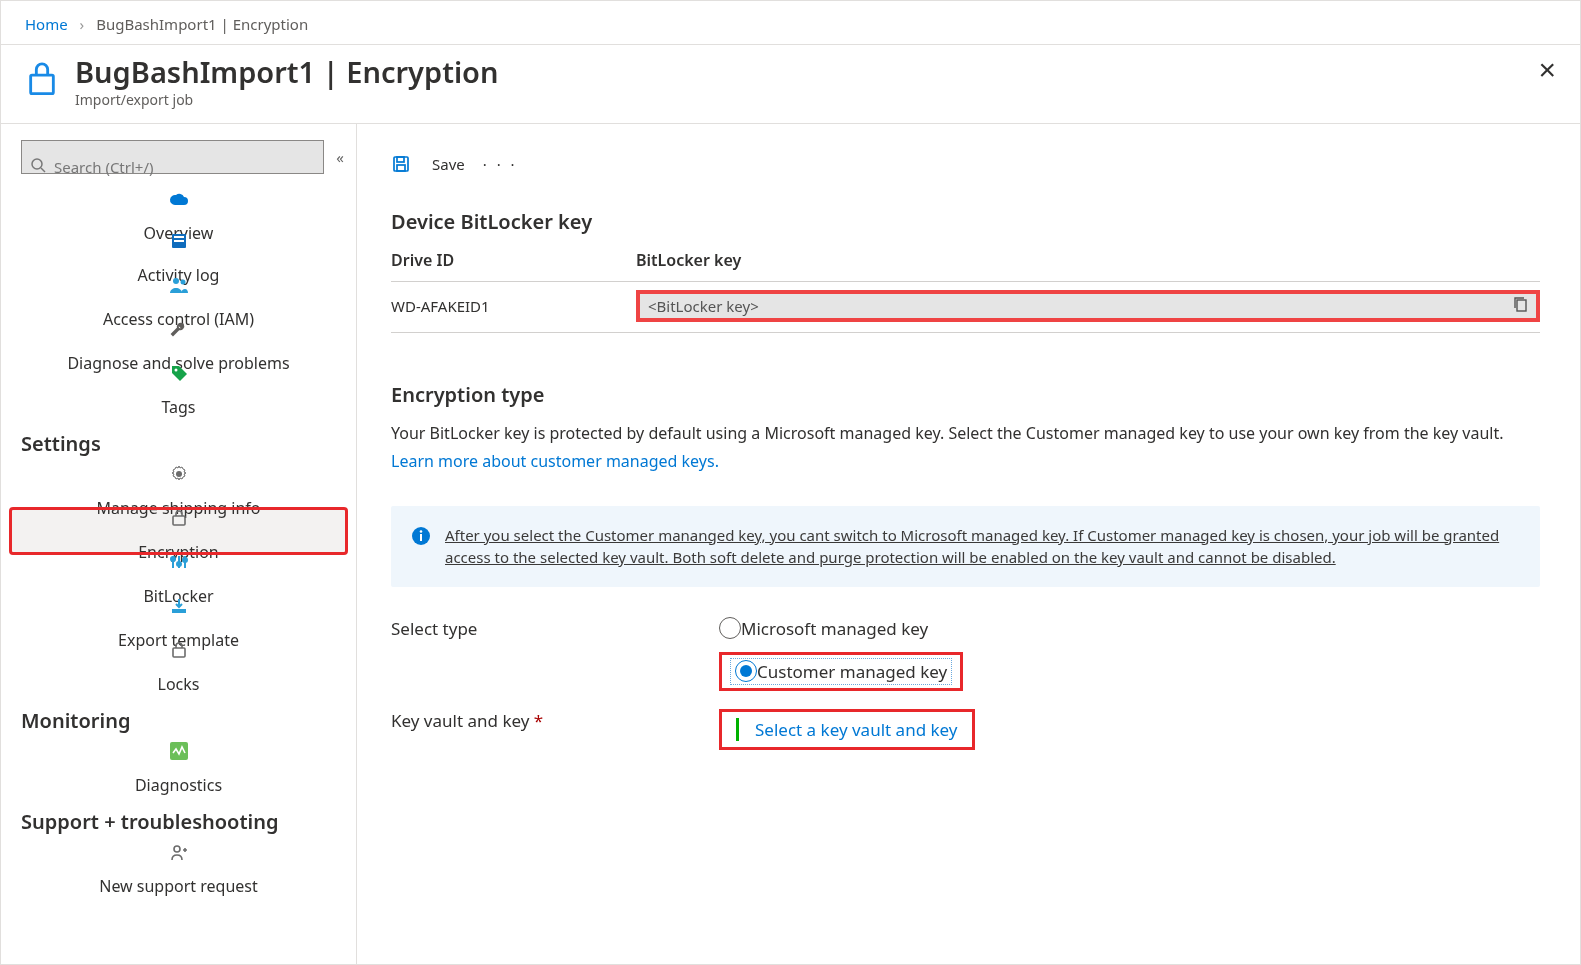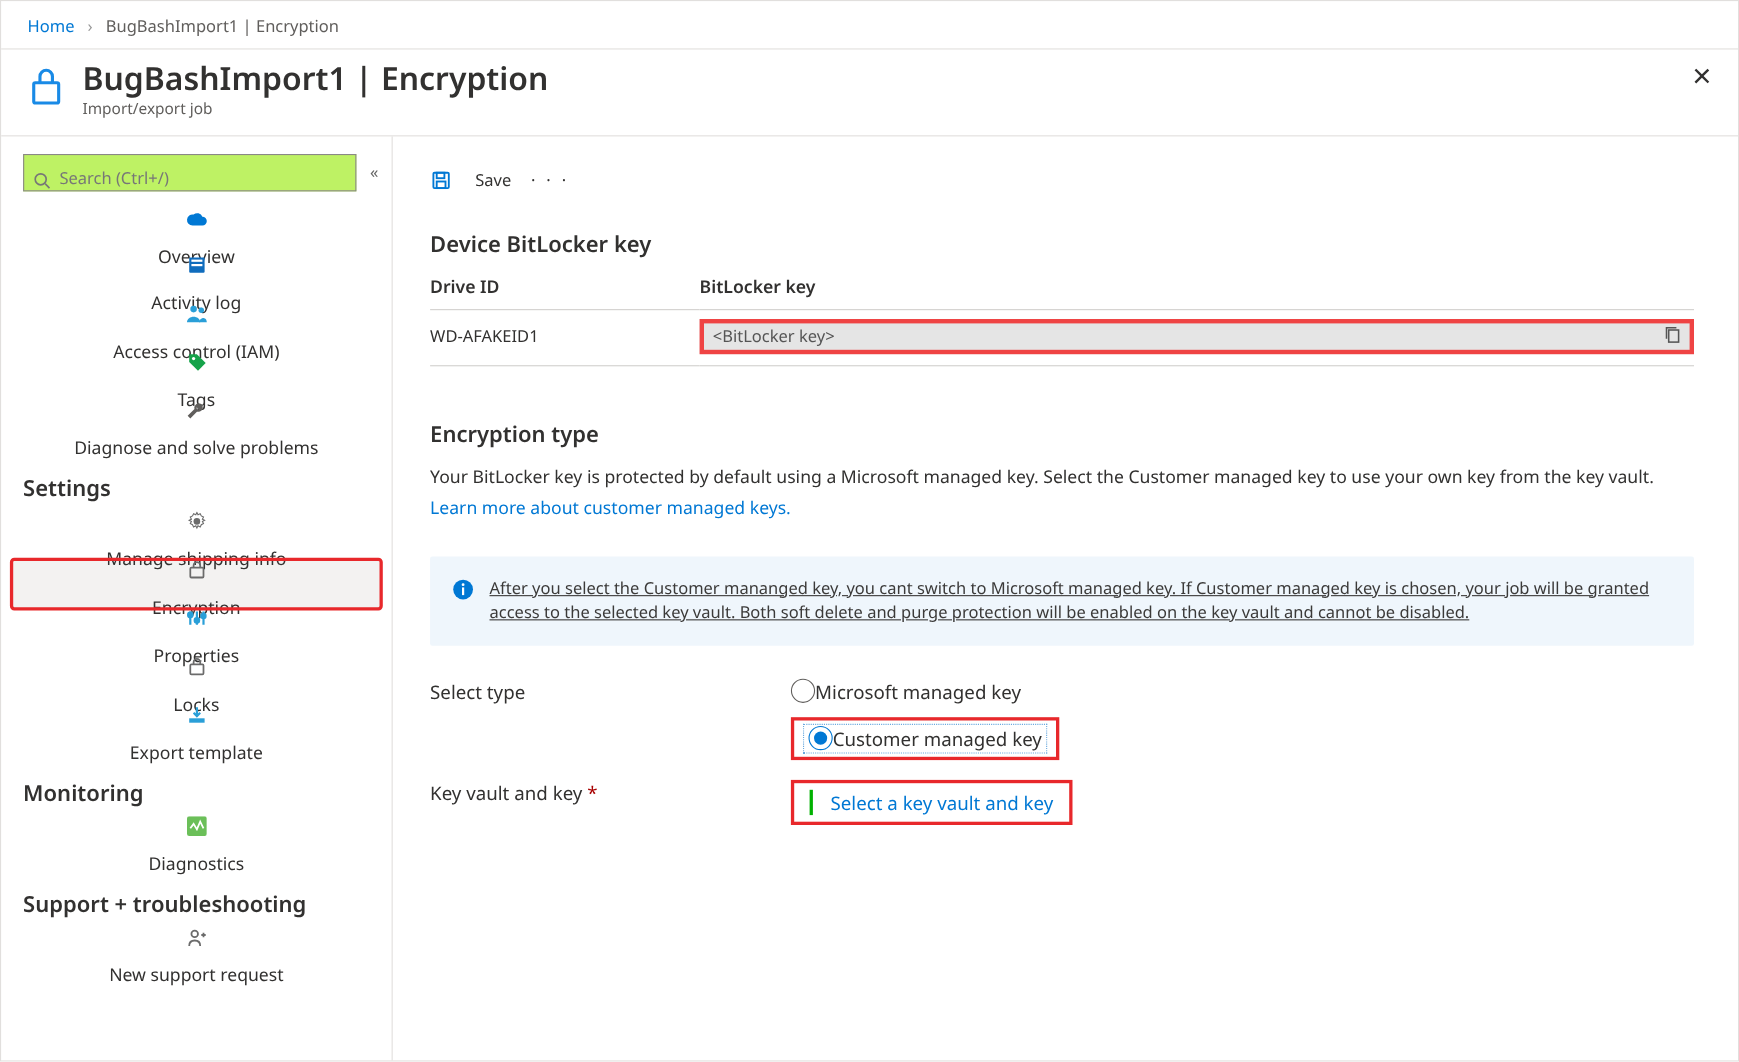--- a/index.html
+++ b/index.html
@@ -45,22 +45,22 @@
 .close-x{font-size:30px;color:var(--fg);line-height:1;cursor:pointer;font-family:"Segoe UI Symbol",sans-serif}
 
 
 .body{display:flex;height:calc(965px - 111px)}
 .side{
   width:356px;min-width:356px;border-right:1px solid var(--line);
   padding:16px 8px 0 8px;overflow:hidden;
 }
 .search-wrap{display:flex;align-items:center;margin:0 4px 14px 12px}
 .search{
-  flex:1 1 auto;height:34px;border:1px solid #8a8886;background:#bef264;
-  display:flex;align-items:flex-end;padding:1px 8px;color:#777;font-size:15px;
+  flex:1 1 auto;height:34px;border:1px solid #8a8886;background:#e5e5e5;
+  display:flex;align-items:flex-start;padding:16px 8px;color:#777;font-size:15px;
 }
 .search svg{margin-right:8px}
 .collapse{margin-left:12px;font-size:15px;color:#666;cursor:pointer}
 
 .nav-group{font-size:20px;font-weight:600;margin:22px 12px 8px}
 .nav-item{
   display:flex;align-items:center;gap:14px;height:44px;
   padding:0 12px;margin:0 2px;border-radius:2px;cursor:pointer;
   font-size:16px;
   flex-direction:column;
@@ -181,34 +181,34 @@
             <circle cx="7" cy="5" r="3"></circle>
             <circle cx="14" cy="6" r="2.5"></circle>
             <path d="M1 17c0-3 3-5 6-5s6 2 6 5"></path>
             <path d="M12 17c0-2 2-4 4-4s3 2 3 4"></path>
           </svg>
         </span>
       <span>Access control (IAM)</span>
     </div>
     <div class="nav-item">
       <span class="nav-icon">
+          <svg width="18" height="18" viewBox="0 0 18 18" fill="none" stroke="#605e5c" stroke-width="2">
+            <path d="M13 5a3 3 0 0 1-4 4L3 15l-1-1 6-6a3 3 0 0 1 4-4l-2 2 1 1z"></path>
+          </svg>
+        </span>
+      <span>Diagnose and solve problems</span>
+    </div>
+    <div class="nav-item">
+      <span class="nav-icon">
           <svg width="18" height="18" viewBox="0 0 18 18">
             <path fill="#16a34a" d="M2 2h7l8 8-7 7-8-8z"></path>
             <circle cx="6" cy="6" r="1.5" fill="#fff"></circle>
           </svg>
         </span>
       <span>Tags</span>
-    </div>
-    <div class="nav-item">
-      <span class="nav-icon">
-          <svg width="18" height="18" viewBox="0 0 18 18" fill="none" stroke="#605e5c" stroke-width="2">
-            <path d="M13 5a3 3 0 0 1-4 4L3 15l-1-1 6-6a3 3 0 0 1 4-4l-2 2 1 1z"></path>
-          </svg>
-        </span>
-      <span>Diagnose and solve problems</span>
     </div>
 
     <div class="nav-group">Settings</div>
     <div class="nav-item">
       <span class="nav-icon">
           <svg width="18" height="18" viewBox="0 0 18 18" fill="#6b6b6b">
             <circle cx="9" cy="9" r="3"></circle>
             <path d="M9 1l1 2 2-1 1 2 2 1-1 2 2 1-2 1 1 2-2 1-1 2-2-1-1 2-1-2-2 1-1-2-2-1 1-2-2-1 2-1-1-2 2-1 1-2 2 1z" fill="none" stroke="#6b6b6b" stroke-width="1"></path>
           </svg>
         </span>
@@ -227,39 +227,39 @@
       <span class="nav-icon">
           <svg width="18" height="18" viewBox="0 0 18 18" stroke="#2a9fd8" stroke-width="2">
             <line x1="3" y1="3" x2="3" y2="15"></line>
             <line x1="9" y1="3" x2="9" y2="15"></line>
             <line x1="15" y1="3" x2="15" y2="15"></line>
             <circle cx="3" cy="6" r="2" fill="#2a9fd8"></circle>
             <circle cx="9" cy="11" r="2" fill="#2a9fd8"></circle>
             <circle cx="15" cy="7" r="2" fill="#2a9fd8"></circle>
           </svg>
         </span>
-      <span>Properties</span>
+      <span>BitLocker</span>
+    </div>
+    <div class="nav-item">
+      <span class="nav-icon">
+          <svg width="18" height="18" viewBox="0 0 18 18" fill="#2a9fd8">
+            <rect x="2" y="12" width="14" height="4"></rect>
+            <path d="M9 2v8M6 7l3 3 3-3" fill="none" stroke="#2a9fd8" stroke-width="2"></path>
+          </svg>
+        </span>
+      <span>Export template</span>
     </div>
     <div class="nav-item">
       <span class="nav-icon">
           <svg width="16" height="18" viewBox="0 0 16 18" fill="none" stroke="#6b6b6b" stroke-width="1.6">
             <rect x="2" y="7" width="12" height="9" rx="1"></rect>
             <path d="M5 7V5a3 3 0 1 1 6 0v2"></path>
           </svg>
         </span>
       <span>Locks</span>
-    </div>
-    <div class="nav-item">
-      <span class="nav-icon">
-          <svg width="18" height="18" viewBox="0 0 18 18" fill="#2a9fd8">
-            <rect x="2" y="12" width="14" height="4"></rect>
-            <path d="M9 2v8M6 7l3 3 3-3" fill="none" stroke="#2a9fd8" stroke-width="2"></path>
-          </svg>
-        </span>
-      <span>Export template</span>
     </div>
 
     <div class="nav-group">Monitoring</div>
     <div class="nav-item">
       <span class="nav-icon">
           <svg width="18" height="18" viewBox="0 0 18 18">
             <rect width="18" height="18" rx="2" fill="#6bbf59"></rect>
             <path d="M3 11l3-4 3 5 3-7 3 6" fill="none" stroke="#fff" stroke-width="1.6"></path>
           </svg>
         </span>

